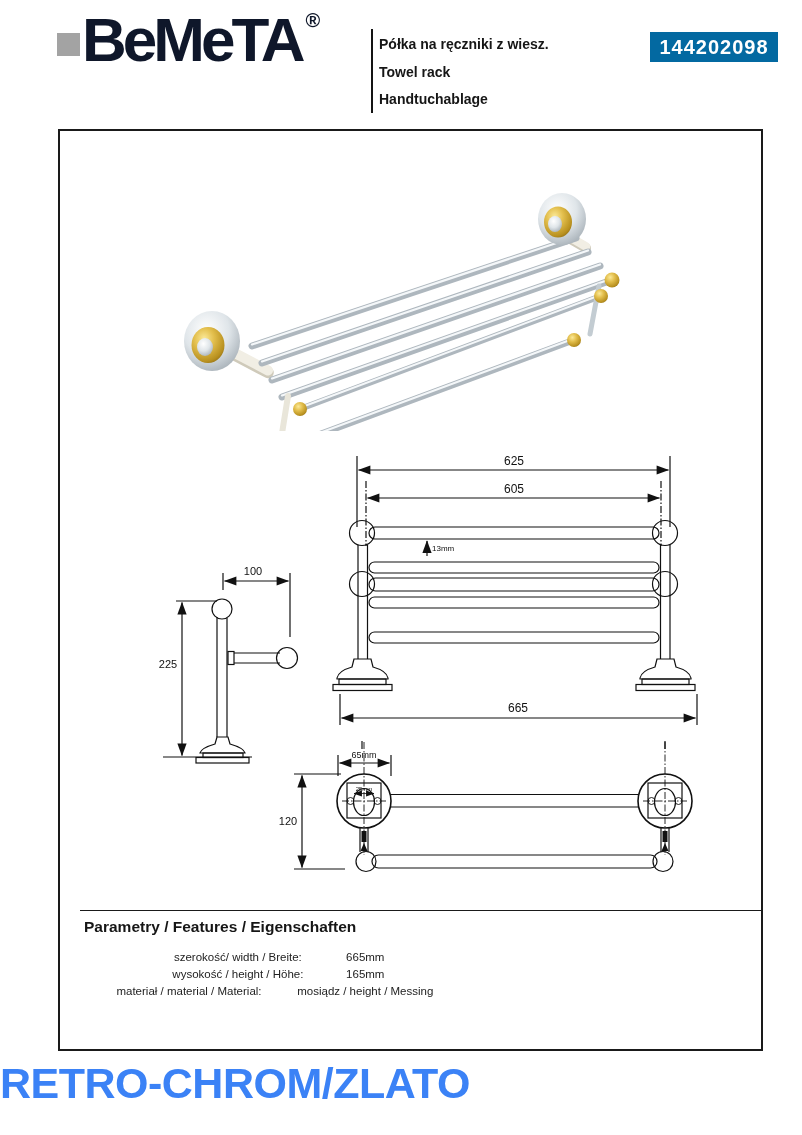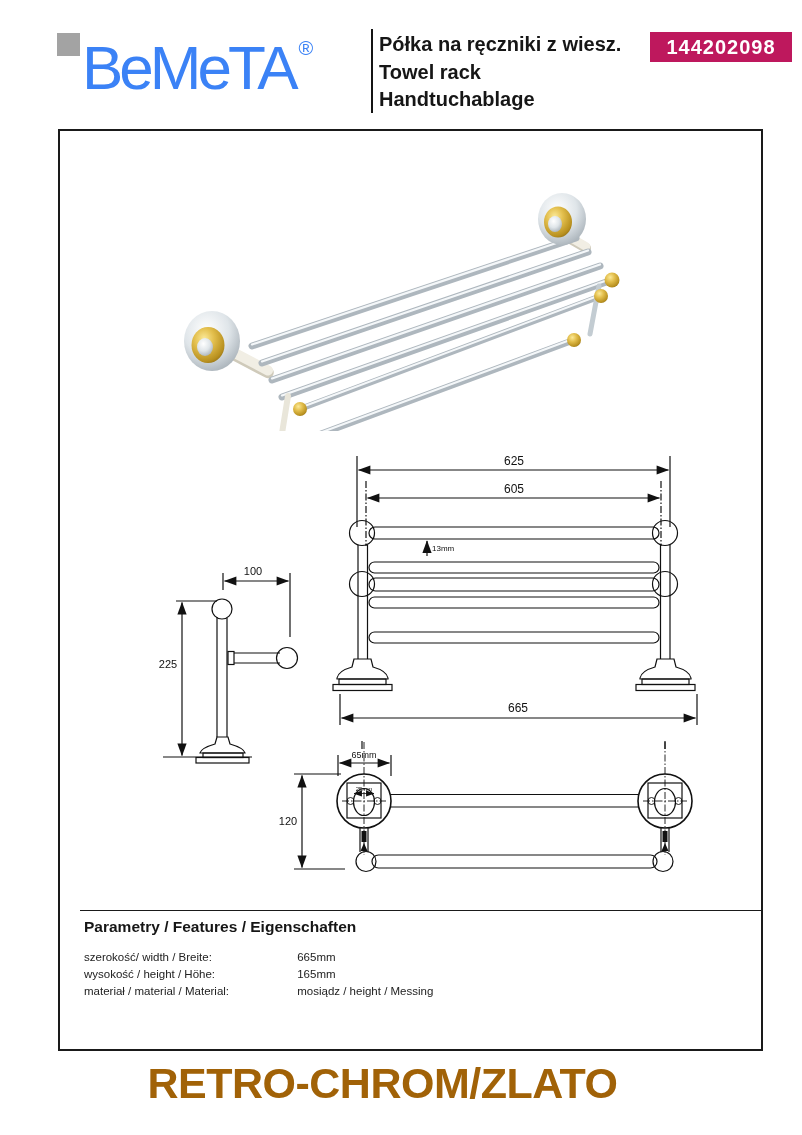--- a/index.html
+++ b/index.html
@@ -1,46 +1,46 @@
 <!DOCTYPE html>
 <html><head>
 <meta charset="utf-8">
 <style>
   html,body{margin:0;padding:0;background:#ffffff;}
   .page{position:relative;width:802px;height:1135px;background:#ffffff;overflow:hidden;
         font-family:"Liberation Sans",sans-serif;color:#111;}
 
   
   .logo-square{position:absolute;left:57px;top:33px;width:23px;height:23px;background:#a3a3a3;}
-  .brand{position:absolute;left:82px;top:32px;font-size:62px;font-weight:normal;
-         letter-spacing:-4px;color:#3b82f6;white-space:nowrap;}
+  .brand{position:absolute;left:82px;top:4px;font-size:62px;font-weight:bold;
+         letter-spacing:-4px;color:#0f172a;white-space:nowrap;}
   .brand sup{font-size:20px;letter-spacing:0;vertical-align:34px;margin-left:4px;}
   .header-divider{position:absolute;left:371px;top:29px;width:2px;height:84px;background:#141414;}
-  .product-names{position:absolute;left:379px;top:31px;font-size:20px;font-weight:bold;
+  .product-names{position:absolute;left:379px;top:31px;font-size:14px;font-weight:bold;
                  line-height:27.5px;color:#161616;}
-  .code-box{position:absolute;left:650px;top:32px;width:142px;height:30px;background:#be185d;
+  .code-box{position:absolute;left:650px;top:32px;width:128px;height:30px;background:#0369a1;
             color:#fff;font-size:20px;font-weight:bold;text-align:center;line-height:30px;
             letter-spacing:1px;}
 
   
   .frame{position:absolute;left:58px;top:129px;width:705px;height:922px;
          border:2px solid #1a1a1a;box-sizing:border-box;background:#fff;}
   .photo{position:absolute;left:58px;top:131px;width:707px;height:300px;}
   .drawings{position:absolute;left:58px;top:431px;width:707px;height:460px;}
 
   
   .param-rule{position:absolute;left:80px;top:910px;width:683px;border-top:1.6px solid #1a1a1a;}
   .param-title{position:absolute;left:84px;top:918px;font-size:15.5px;font-weight:bold;color:#161616;}
-  .param-table{position:absolute;left:84px;top:949px;font-size:11.5px;line-height:17px;color:#222;}
+  .param-table{position:absolute;left:84px;top:949px;font-size:11.5px;line-height:17px;color:#222;text-align:center;}
   .param-row{white-space:nowrap;}
   .param-label{display:inline-block;width:210px;}
 
   
-  .series-title{position:absolute;left:0;right:37px;top:1059px;text-align:center;
-                font-size:43px;font-weight:bold;letter-spacing:-0.5px;color:#a16207;white-space:nowrap;}
+  .series-title{position:absolute;left:0;right:37px;top:1059px;text-align:left;
+                font-size:43px;font-weight:bold;letter-spacing:-0.5px;color:#3b82f6;white-space:nowrap;}
 
   svg text{font-family:"Liberation Sans",sans-serif;fill:#111;stroke:none;}
 </style>
 </head>
 <body>
 
 <div class="page">
 
   <div class="logo-square"></div>
   <div class="brand"><span>BeMeTA</span><sup>®</sup></div>

